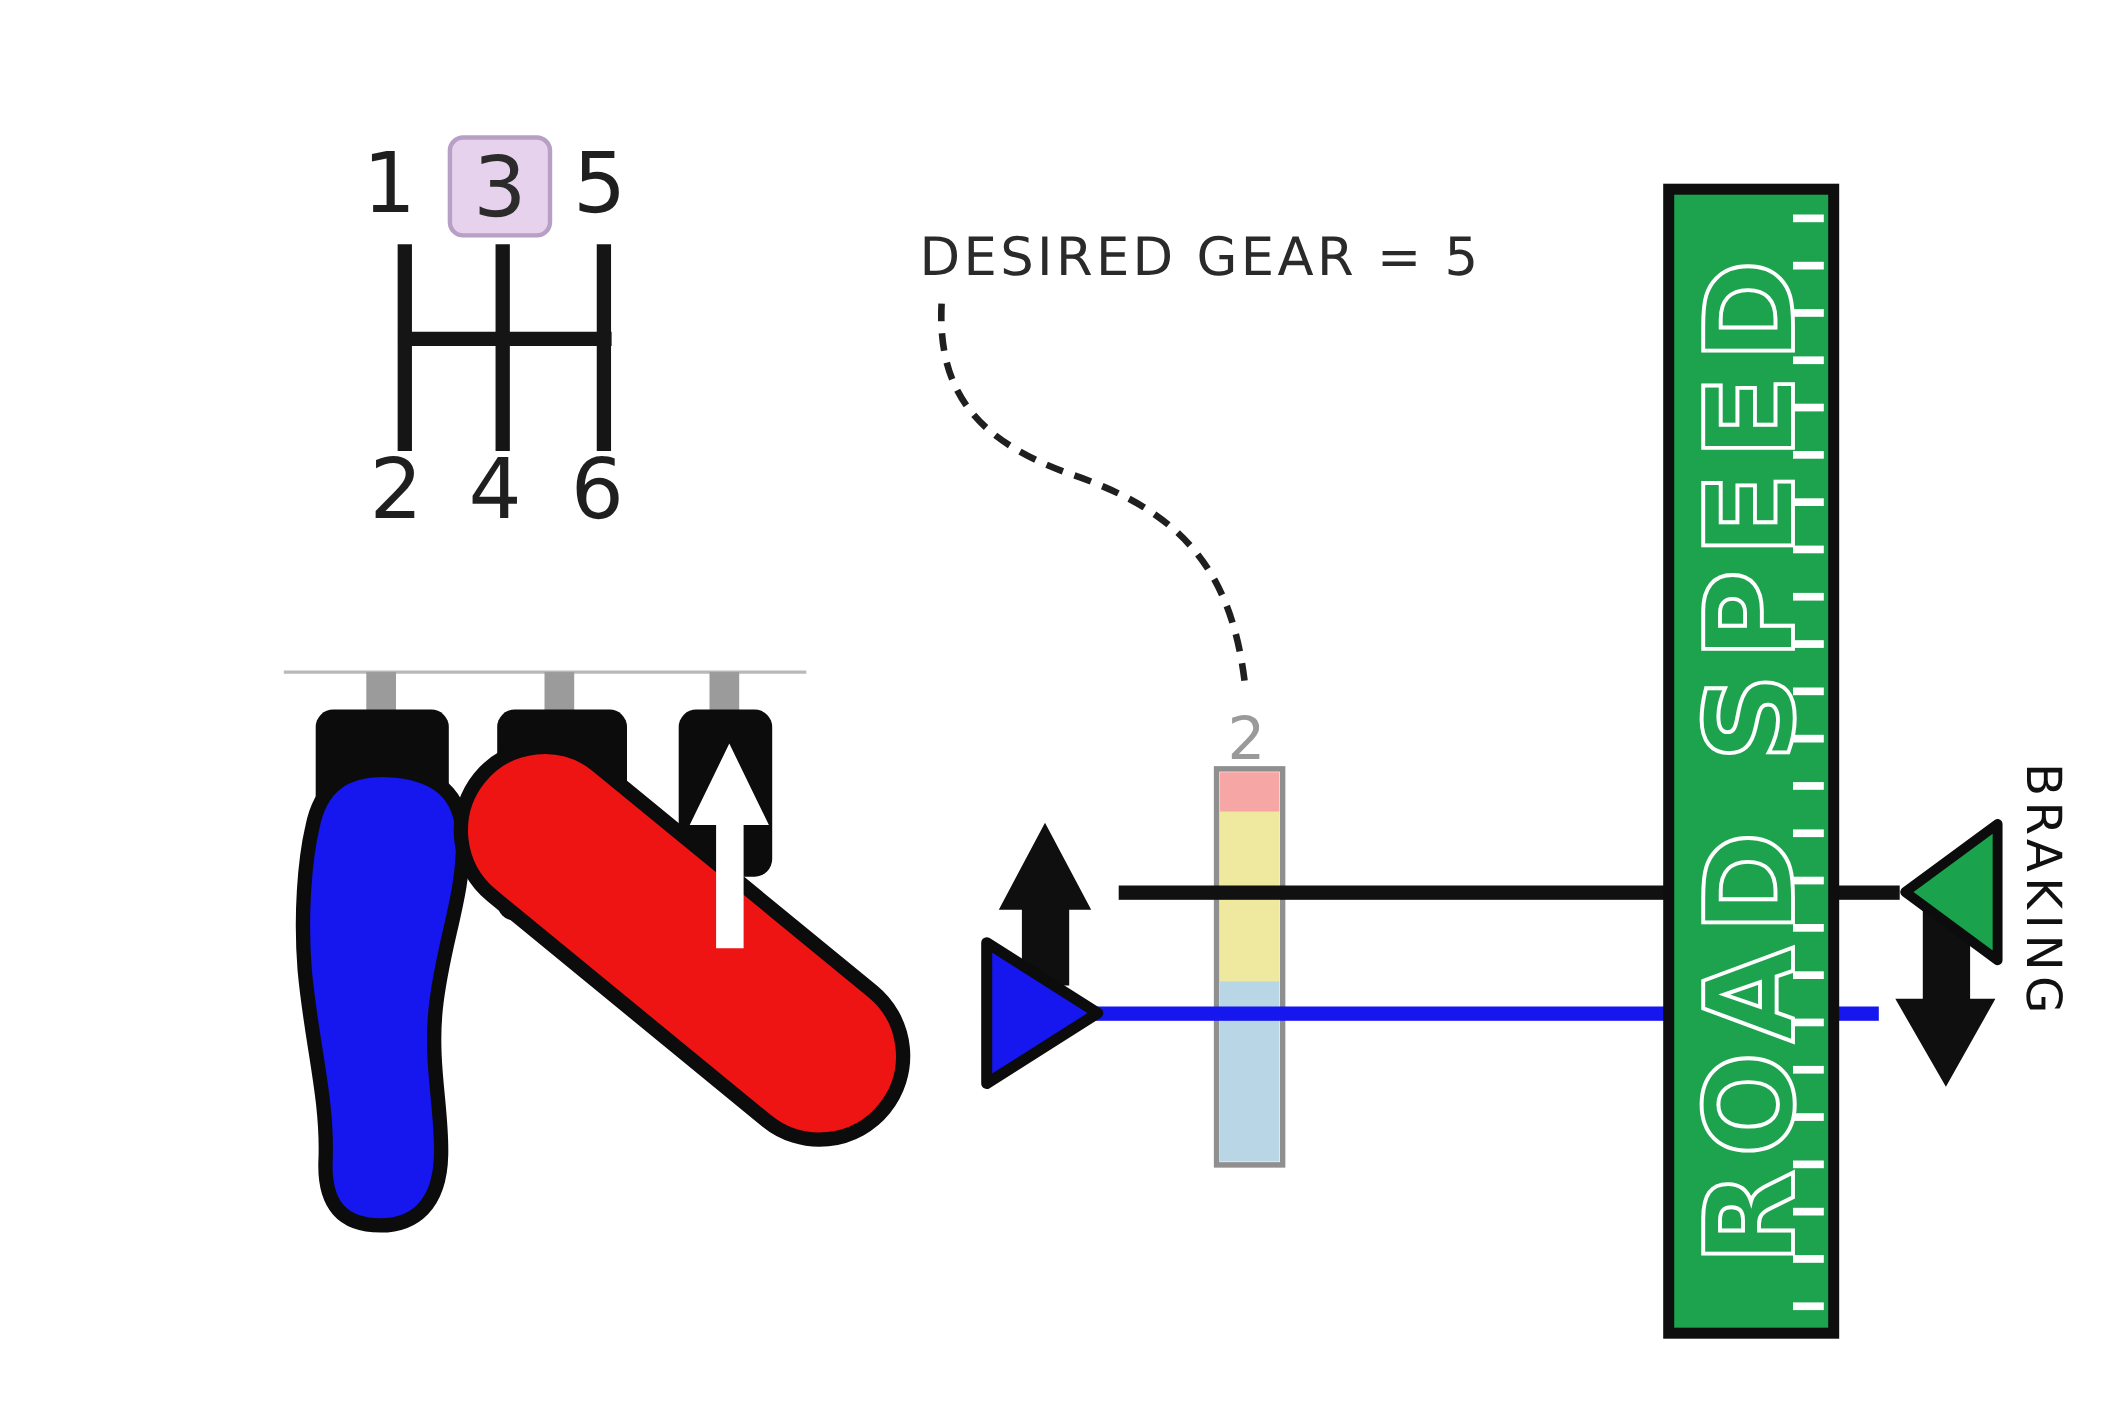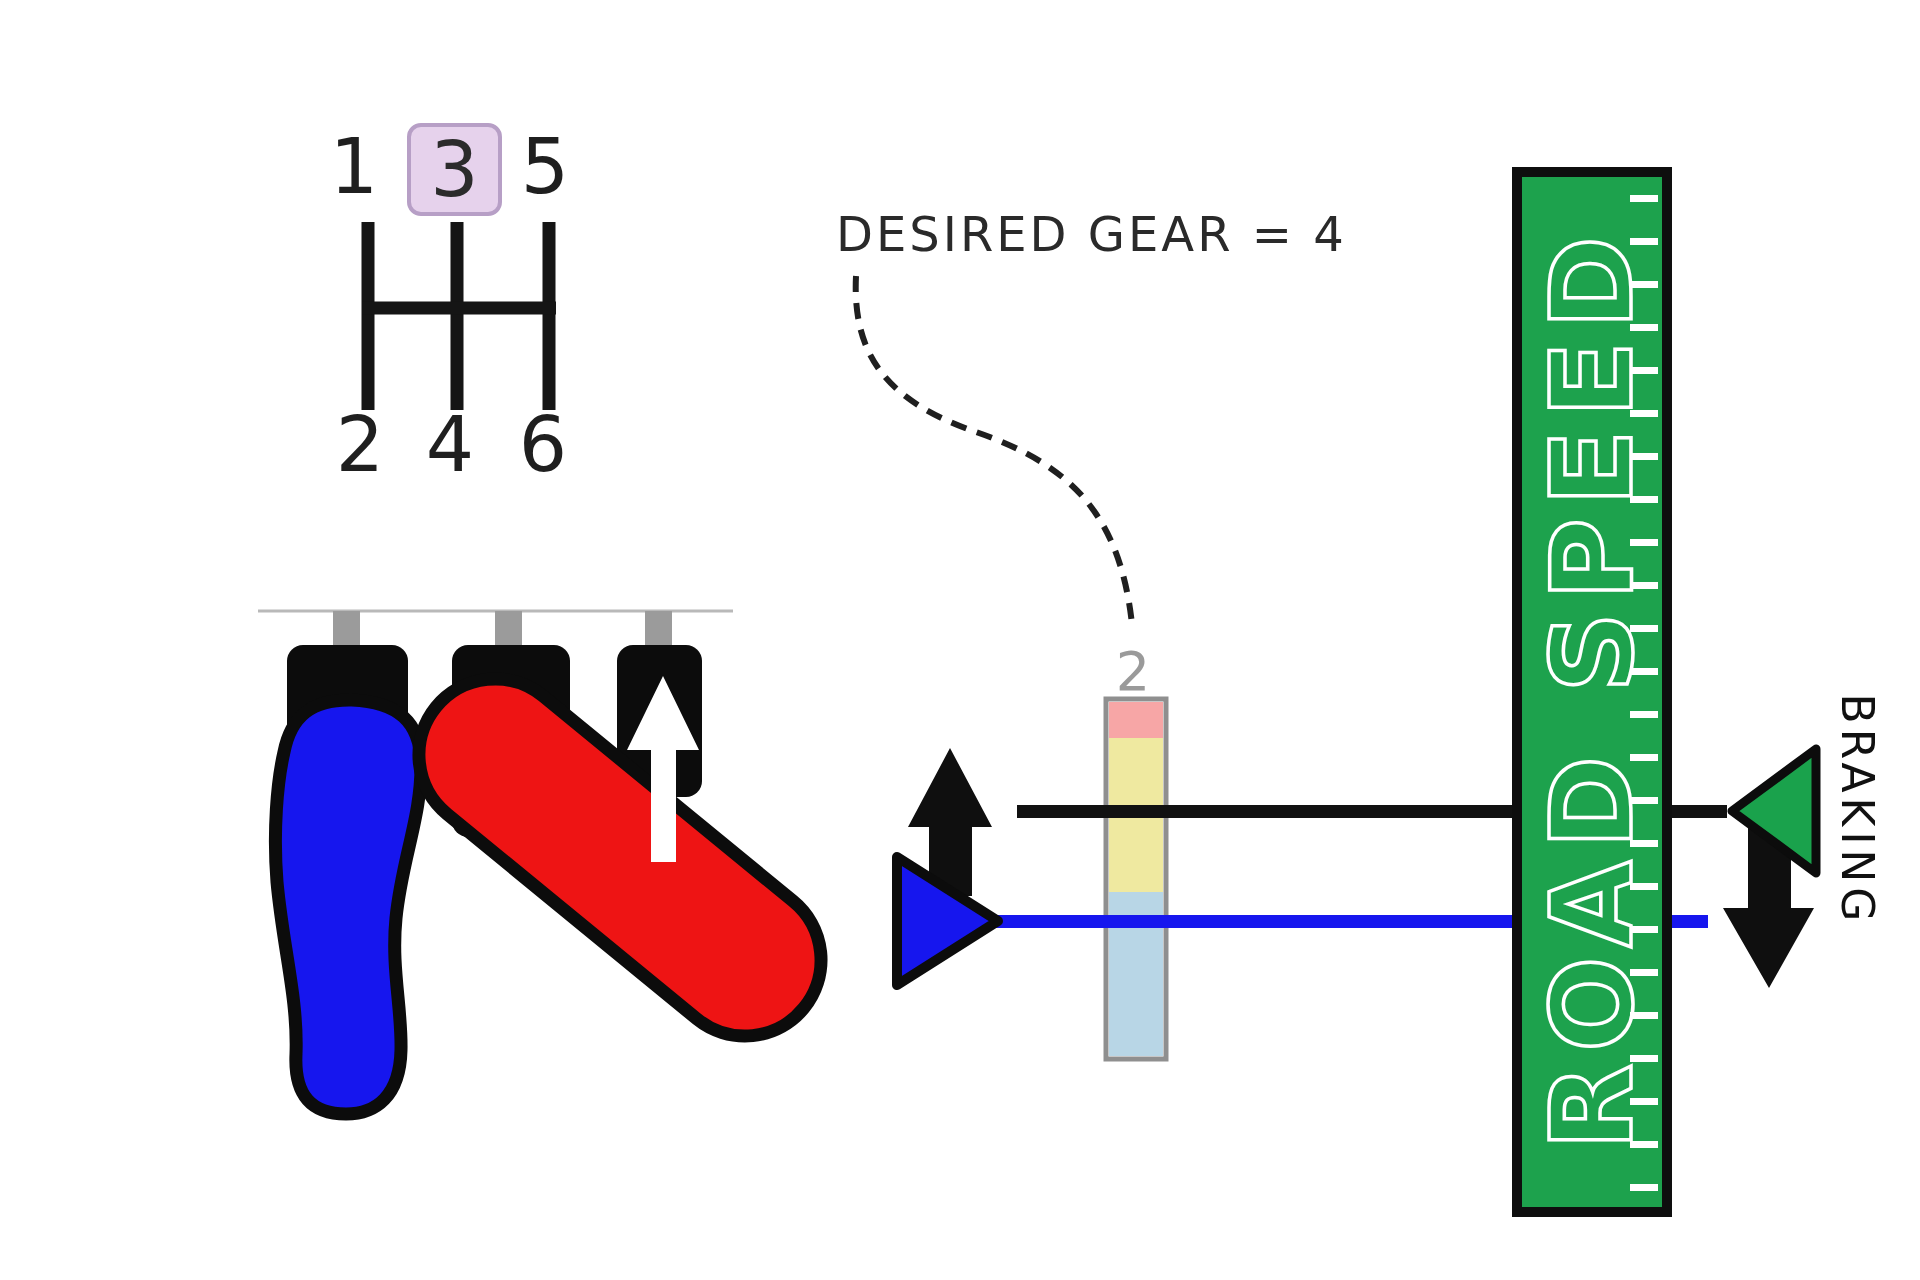--- a/index.html
+++ b/index.html
@@ -129,20 +129,20 @@
 
   <div class="abs gear-num" style="left:309px;top:120px;">1</div>
   <div class="abs gear-box">
     <div class="gear-num">3</div>
   </div>
   <div class="abs gear-num" style="left:500px;top:120px;">5</div>
   <div class="abs gear-num" style="left:315px;top:398px;">2</div>
   <div class="abs gear-num" style="left:405px;top:398px;">4</div>
   <div class="abs gear-num" style="left:498px;top:398px;">6</div>
 
-  <div class="abs desired-label">DESIRED GEAR = 4</div>
+  <div class="abs desired-label">DESIRED GEAR = 5</div>
 
   <div class="abs gauge-label">2</div>
 
   <div class="abs road-speed-label">ROAD SPEED</div>
 
   <div class="abs braking-label">BRAKING</div>
 </div>
 
 </body></html>

